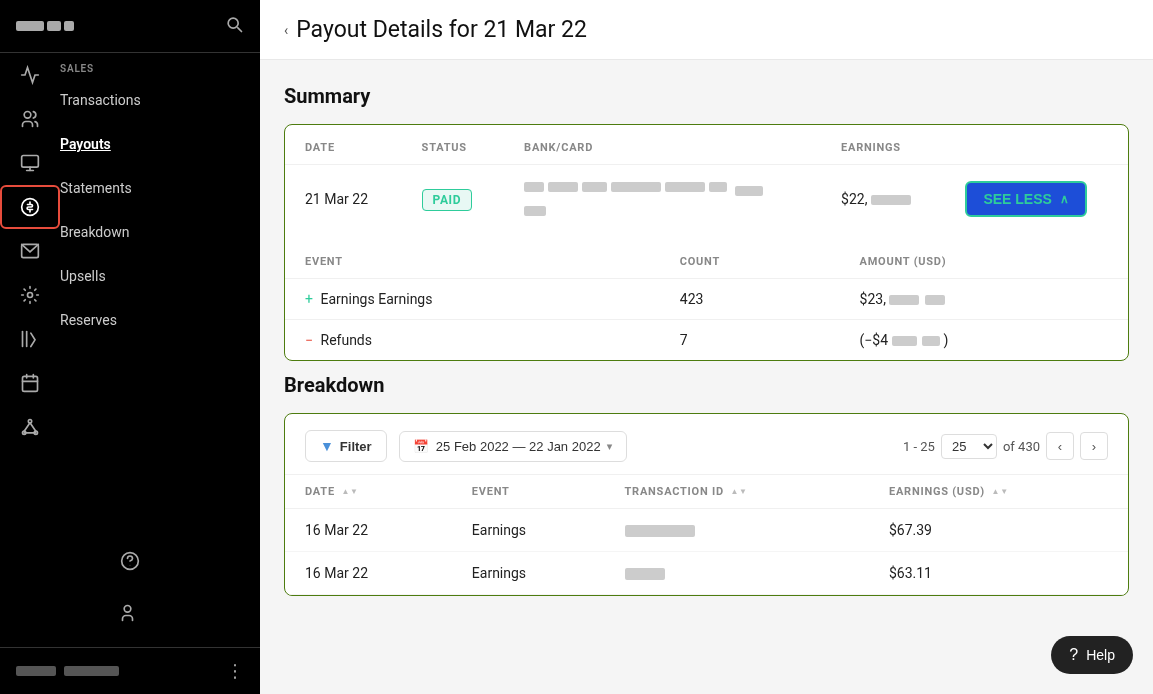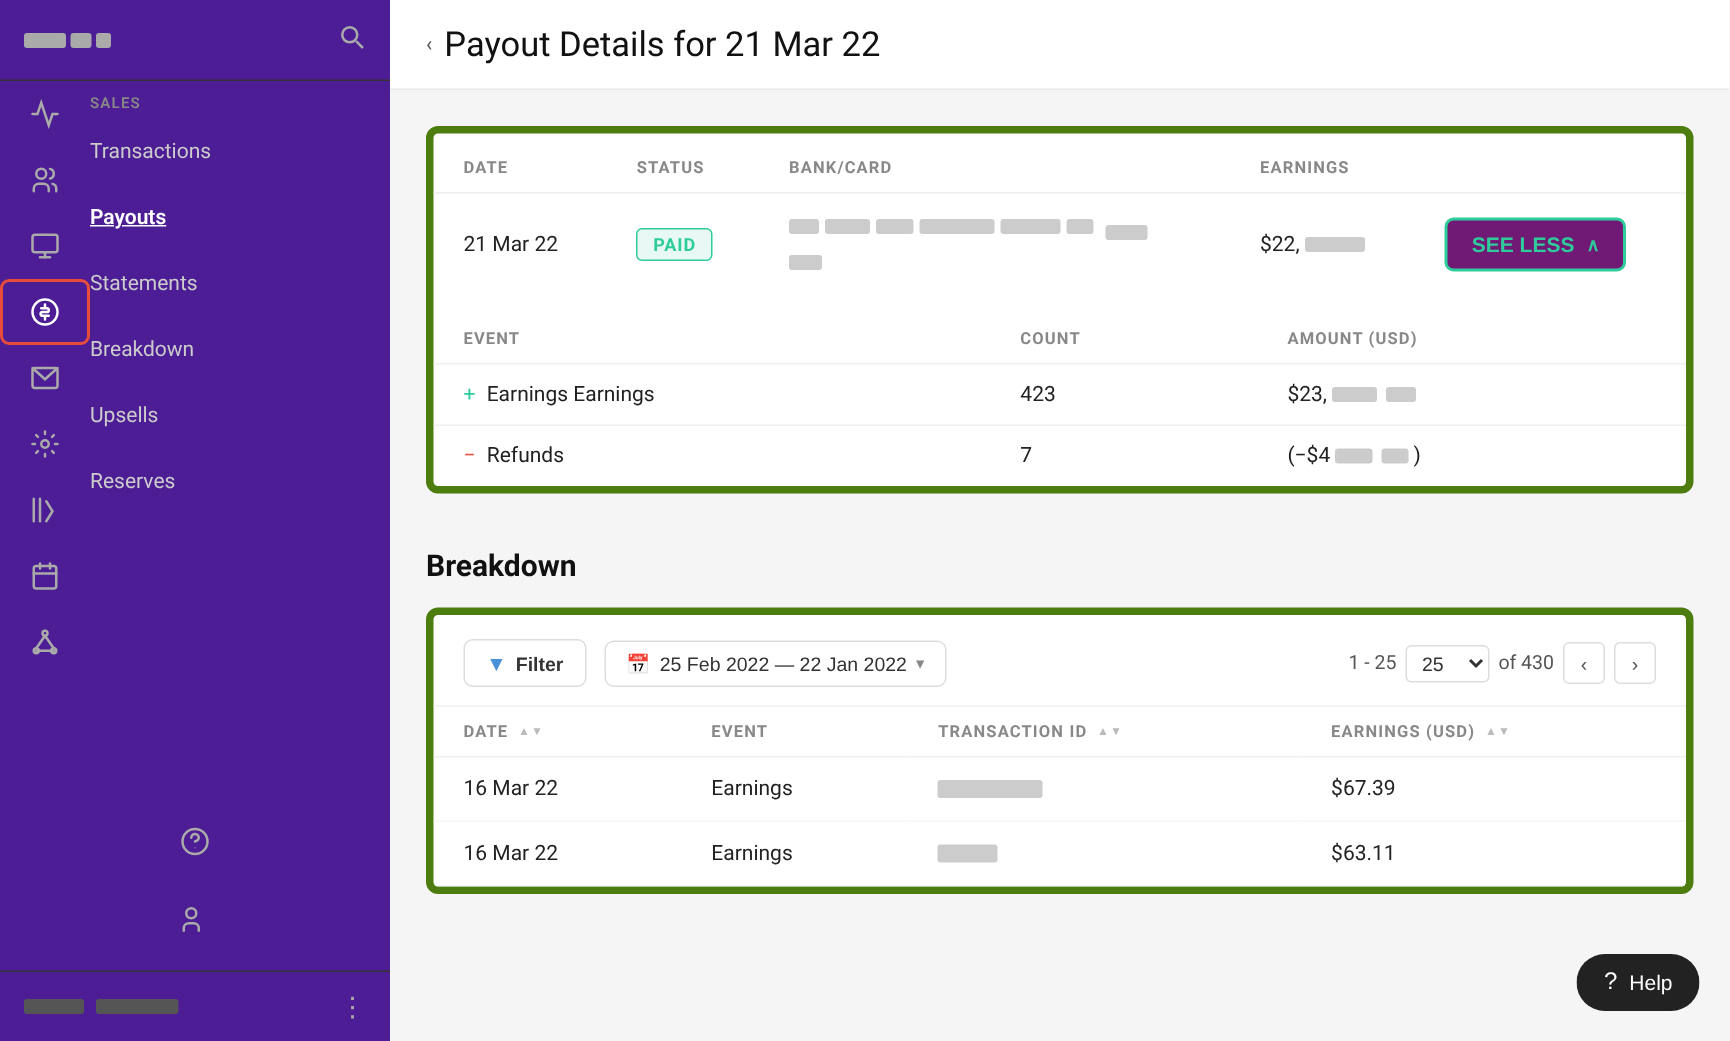--- a/index.html
+++ b/index.html
@@ -1,21 +1,21 @@
 <!DOCTYPE html>
 <html><head>
   <meta charset="utf-8">
   <style>
     * { box-sizing: border-box; margin: 0; padding: 0; }
     body { font-family: -apple-system, BlinkMacSystemFont, 'Segoe UI', Roboto, sans-serif; display: flex; height: 694px; width: 1153px; overflow: hidden; background: #f5f5f5; }
 
     
     .sidebar {
       width: 260px;
-      background: #4c1d95;
+      background: #000000;
       display: flex;
       flex-direction: column;
       height: 100%;
       flex-shrink: 0;
     }
     .sidebar-top {
       display: flex;
       align-items: center;
       justify-content: space-between;
       padding: 14px 16px;
@@ -143,22 +143,22 @@
     .section-title {
       font-size: 20px;
       font-weight: 700;
       color: #111;
       margin-bottom: 16px;
     }
 
     .card {
       background: #fff;
       border-radius: 8px;
-      border: 5px solid #4d7c0f;
-      margin-bottom: 36px;
+      border: 1px solid #4d7c0f;
+      margin-bottom: 12px;
       overflow: hidden;
     }
 
     
     .summary-table {
       width: 100%;
       border-collapse: collapse;
     }
     .summary-table th {
       text-align: left;
@@ -188,21 +188,21 @@
     .redacted-block {
       display: inline-block;
       background: #ccc;
       border-radius: 2px;
       height: 10px;
       vertical-align: middle;
     }
     .see-less-btn {
       border: 2px solid #2ecc9b;
       color: #2ecc9b;
-      background: #701a75;
+      background: #1d4ed8;
       border-radius: 6px;
       padding: 8px 16px;
       font-size: 14px;
       font-weight: 600;
       cursor: pointer;
       display: flex;
       align-items: center;
       gap: 8px;
     }
     .see-less-btn .chevron { font-size: 12px; }
@@ -471,20 +471,21 @@
 
 <main class="main">
 
   <div class="page-header">
     <span class="back-arrow">‹</span>
     <span class="page-title-text">Payout Details for 21 Mar 22</span>
   </div>
 
   <div class="content-area">
 
+    <h2 class="section-title">Summary</h2>
 
     <div class="card">
 
       <table class="summary-table">
         <thead>
           <tr>
             <th>DATE</th>
             <th>STATUS</th>
             <th>BANK/CARD</th>
             <th>EARNINGS</th>

